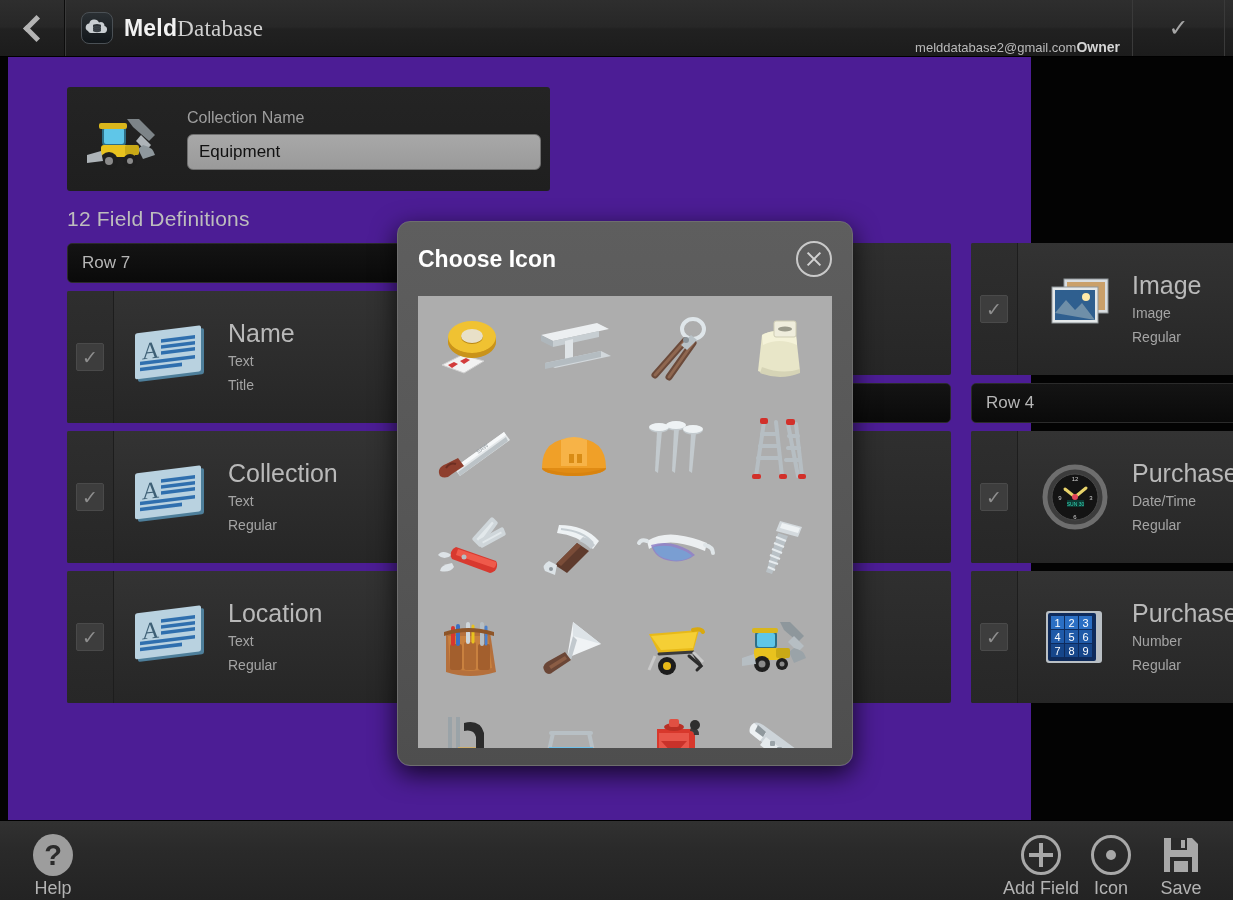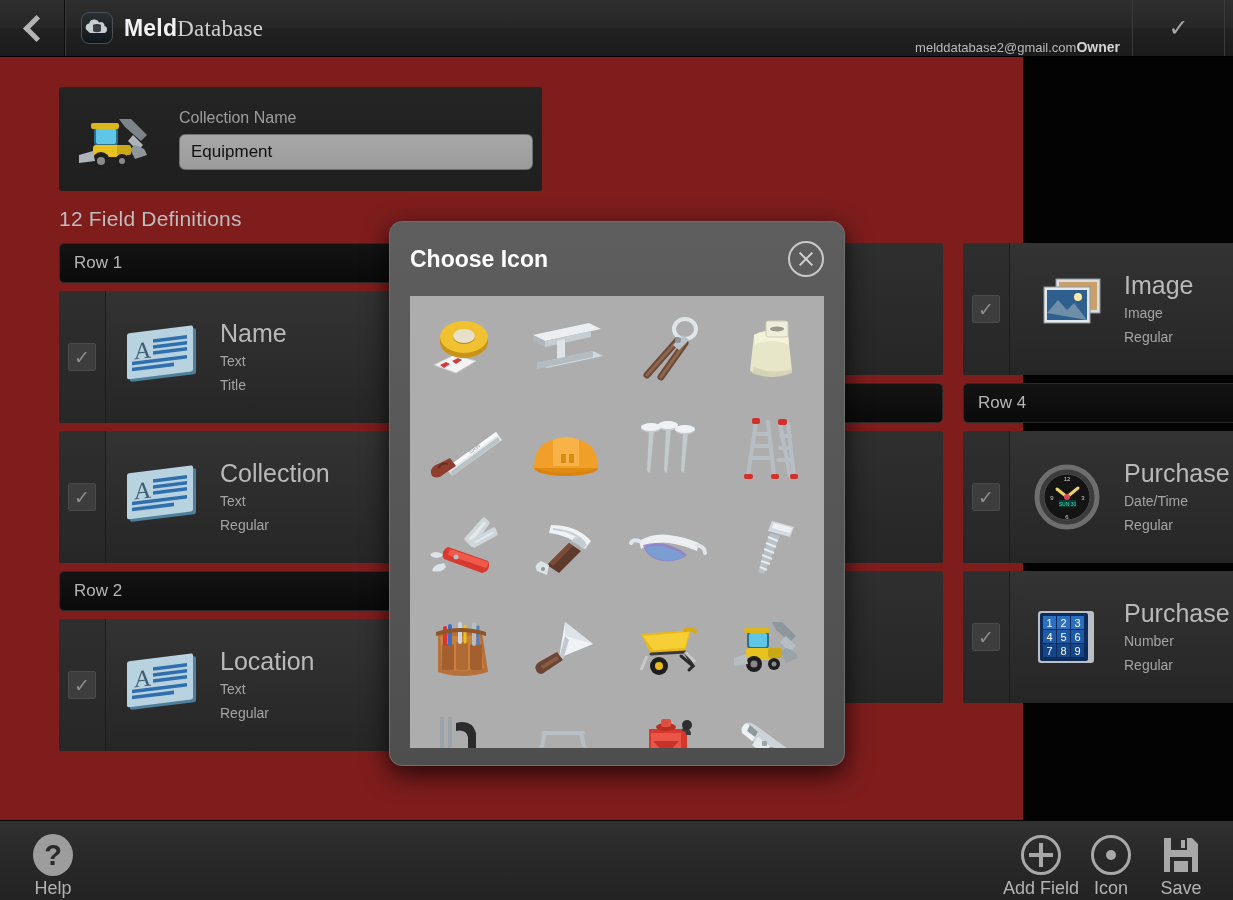--- a/index.html
+++ b/index.html
@@ -49,21 +49,21 @@
   .account .email { font-size: 13px; color: #b9b9b9; line-height: 17px; }
   .account .role { font-size: 14px; color: #d6d6d6; font-weight: 700; line-height: 17px; }
   .confirm-btn {
     width: 92px; display: flex; align-items: center; justify-content: center;
     border-right: 1px solid #3a3a3a; cursor: pointer;
   }
   .check-glyph { font-size: 24px; color: #a5a5a5; line-height: 1; }
   .header-end { width: 8px; }
 
   
-  .main { position: absolute; top: 57px; left: 0; width: 1023px; height: 763px; background: #7f1d1d; }
+  .main { position: absolute; top: 57px; left: 8px; width: 1023px; height: 763px; background: #4c1d95; }
 
   
   .collection-panel {
     position: absolute; left: 59px; top: 30px; width: 483px; height: 104px;
     background: linear-gradient(to bottom, #242424, #1f1f1f);
     border-radius: 3px; display: flex; align-items: center; padding: 0 14px; gap: 14px;
   }
   .collection-icon { width: 92px; height: 76px; position: relative; flex: none; }
   .collection-fields { flex: 1; }
   .collection-label { font-size: 16px; color: #9e9e9e; margin-bottom: 7px; }
@@ -235,21 +235,21 @@
       <div class="collection-fields">
         <div class="collection-label">Collection Name</div>
         <input class="collection-input" type="text" value="Equipment" style="">
       </div>
     </div>
 
     <div class="fielddefs-title">12 Field Definitions</div>
 
     <div class="columns">
       <div class="col col-a">
-          <div class="row-divider">Row 1</div>
+          <div class="row-divider">Row 7</div>
           <div class="field-card">
             <div class="card-check">
               <div class="checkbox">✓</div>
             </div>
             <div class="card-body">
               <div class="card-icon">
     <svg width="82" height="72" viewBox="0 0 82 72">
       <g transform="skewY(-7)">
         <rect x="8" y="16" width="66" height="46" rx="2" fill="#4e7f9b"></rect>
         <rect x="5" y="13" width="66" height="46" rx="2" fill="#b9d2e0"></rect>
@@ -286,21 +286,20 @@
         <rect x="10" y="48" width="42" height="3.6" fill="#2f6fae"></rect>
       </g>
     </svg></div>
            <div class="card-text">
              <div class="card-name">Collection</div>
              <div class="card-type">Text</div>
              <div class="card-style">Regular</div>
            </div>
             </div>
           </div>
-          <div class="row-divider">Row 2</div>
           <div class="field-card">
             <div class="card-check">
               <div class="checkbox">✓</div>
             </div>
             <div class="card-body">
               <div class="card-icon">
     <svg width="82" height="72" viewBox="0 0 82 72">
       <g transform="skewY(-7)">
         <rect x="8" y="16" width="66" height="46" rx="2" fill="#4e7f9b"></rect>
         <rect x="5" y="13" width="66" height="46" rx="2" fill="#b9d2e0"></rect>

